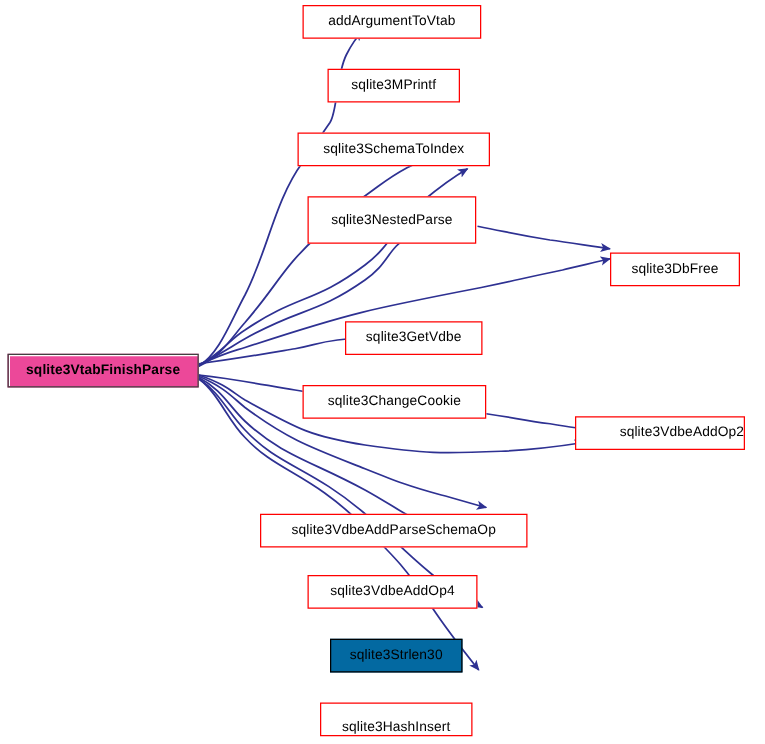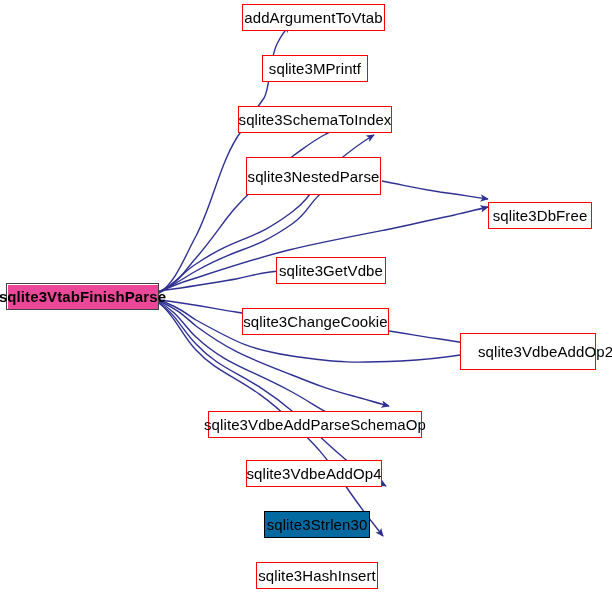--- a/index.html
+++ b/index.html
@@ -29,21 +29,21 @@
   }
   .node {
     position: absolute;
     box-sizing: border-box;
     display: flex;
     align-items: center;
     justify-content: center;
     border: 1.5px solid #ff0000;
     background: #ffffff;
     color: #000000;
-    font-size: 15px;
+    font-size: 11px;
     line-height: 1;
     white-space: nowrap;
     letter-spacing: 0.1px;
   }
   .node.root {
     border: 1.5px solid #404040;
     background: #ec4899;
     box-shadow: inset 1px 1px 0 #ffffff;
     font-weight: bold;
   }
@@ -102,30 +102,30 @@
       </div>
       <div class="node" style="left: 488px; top: 182px; width: 104px; height: 27px; margin-top: 20px;">
         <span class="node-label">sqlite3DbFree</span>
       </div>
       <div class="node" style="left: 276px; top: 257px; width: 110px; height: 27px;">
         <span class="node-label">sqlite3GetVdbe</span>
       </div>
       <div class="node" style="left: 242px; top: 308px; width: 147px; height: 27px;">
         <span class="node-label">sqlite3ChangeCookie</span>
       </div>
-      <div class="node" style="left: 460px; top: 333px; width: 136px; height: 37px; padding-left: 35px;">
+      <div class="node" style="left: 460px; top: 333px; width: 136px; height: 27px; padding-left: 35px;">
         <span class="node-label">sqlite3VdbeAddOp2</span>
       </div>
       <div class="node" style="left: 208px; top: 411px; width: 214px; height: 27px;">
         <span class="node-label">sqlite3VdbeAddParseSchemaOp</span>
       </div>
       <div class="node" style="left: 246px; top: 446px; width: 136px; height: 27px; margin-top: 14px;">
         <span class="node-label">sqlite3VdbeAddOp4</span>
       </div>
       <div class="node plain" style="left: 264px; top: 511px; width: 106px; height: 27px;">
         <span class="node-label">sqlite3Strlen30</span>
       </div>
-      <div class="node" style="left: 256px; top: 562px; width: 122px; height: 27px;">
+      <div class="node" style="left: 256px; top: 562px; width: 122px; height: 27px; align-items: flex-end;">
         <span class="node-label">sqlite3HashInsert</span>
       </div>
     </div>
 
 </div>
 
 </body></html>

